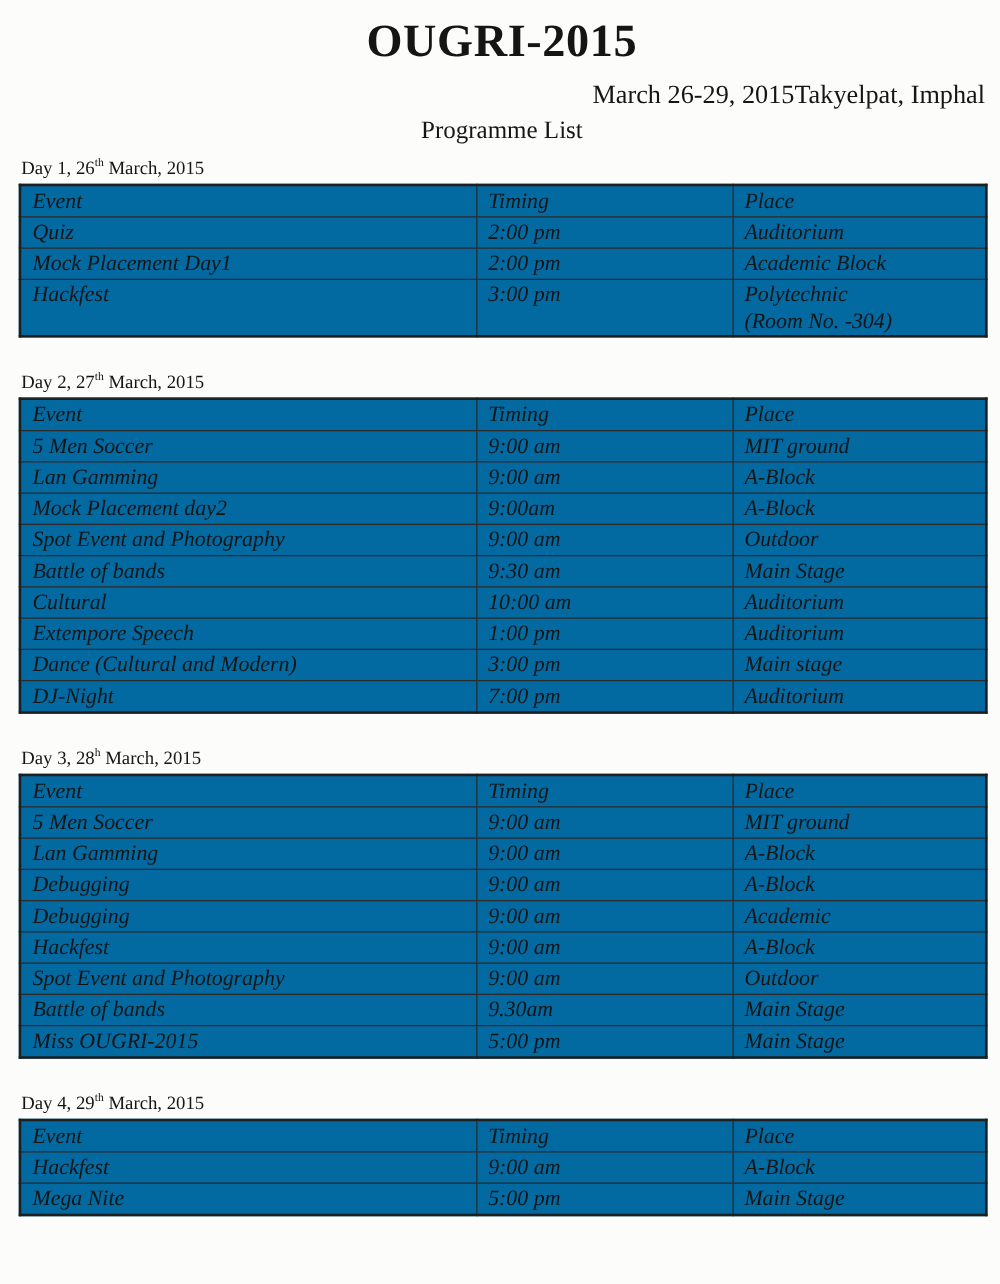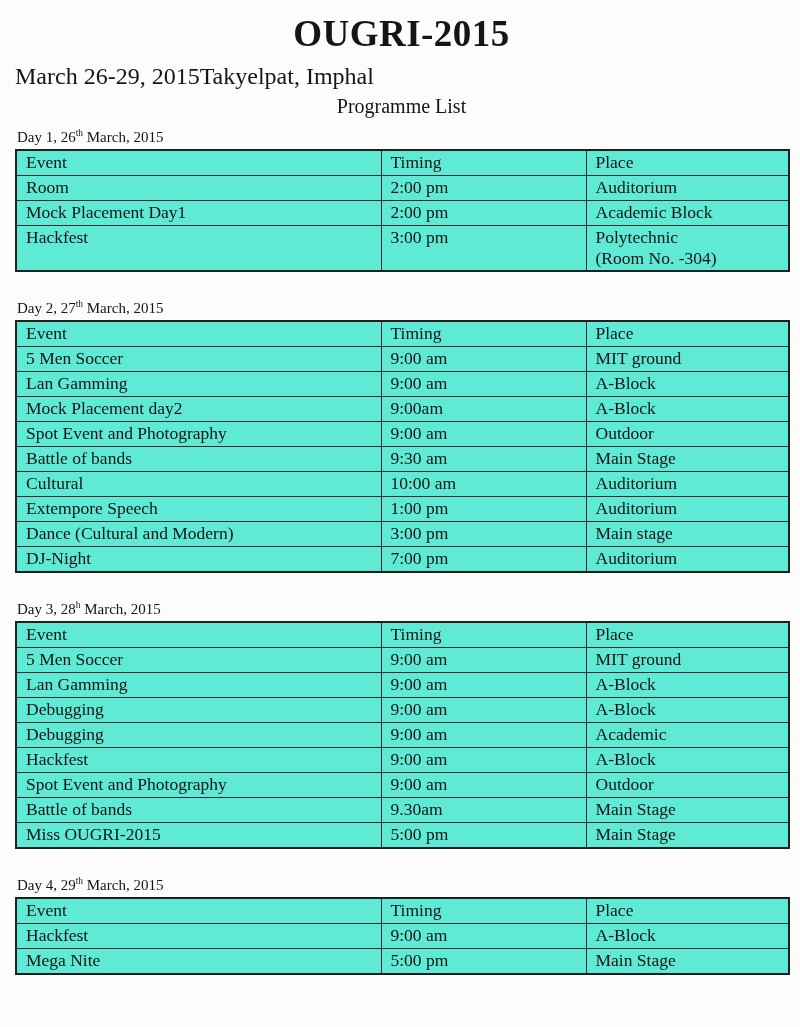--- a/index.html
+++ b/index.html
@@ -22,22 +22,22 @@
     overflow: hidden;
   }
   .doc-title {
     text-align: center;
     font-size: 37px;
     font-weight: bold;
     letter-spacing: 0.5px;
     margin: 4px 0 8px 0;
   }
   .doc-subtitle {
-    text-align: left;
-    font-size: 24px;
+    text-align: right;
+    font-size: 21px;
     margin: 0 0 5px 0;
   }
   .doc-list-title {
     text-align: center;
     font-size: 20px;
     margin: 0 0 6px 0;
   }
   .day-heading {
     font-size: 15px;
     margin: 0 0 3px 2px;
@@ -46,21 +46,22 @@
   .day-heading sup {
     font-size: 0.62em;
     vertical-align: super;
     line-height: 0;
   }
   .day-section { margin-bottom: 23px; }
   table.programme {
     border-collapse: collapse;
     width: 773px;
     table-layout: fixed;
-    background: #5eead4;
+    background: #0369a1;
+    font-style: italic;
   }
   table.programme th,
   table.programme td {
     border: 1.6px solid #2b2b2b;
     font-size: 17.5px;
     font-weight: normal;
     text-align: left;
     vertical-align: top;
     padding: 1px 6px 1px 9px;
     line-height: 21px;
@@ -92,21 +93,21 @@
         </colgroup>
       <thead>
         <tr>
           <th>Event</th>
           <th>Timing</th>
           <th>Place</th>
         </tr>
       </thead>
       <tbody>
         <tr>
-          <td>Room</td>
+          <td>Quiz</td>
           <td>2:00 pm</td>
           <td>Auditorium</td>
         </tr>
         <tr>
           <td>Mock Placement Day1</td>
           <td>2:00 pm</td>
           <td>Academic Block</td>
         </tr>
         <tr>
           <td>Hackfest</td>

